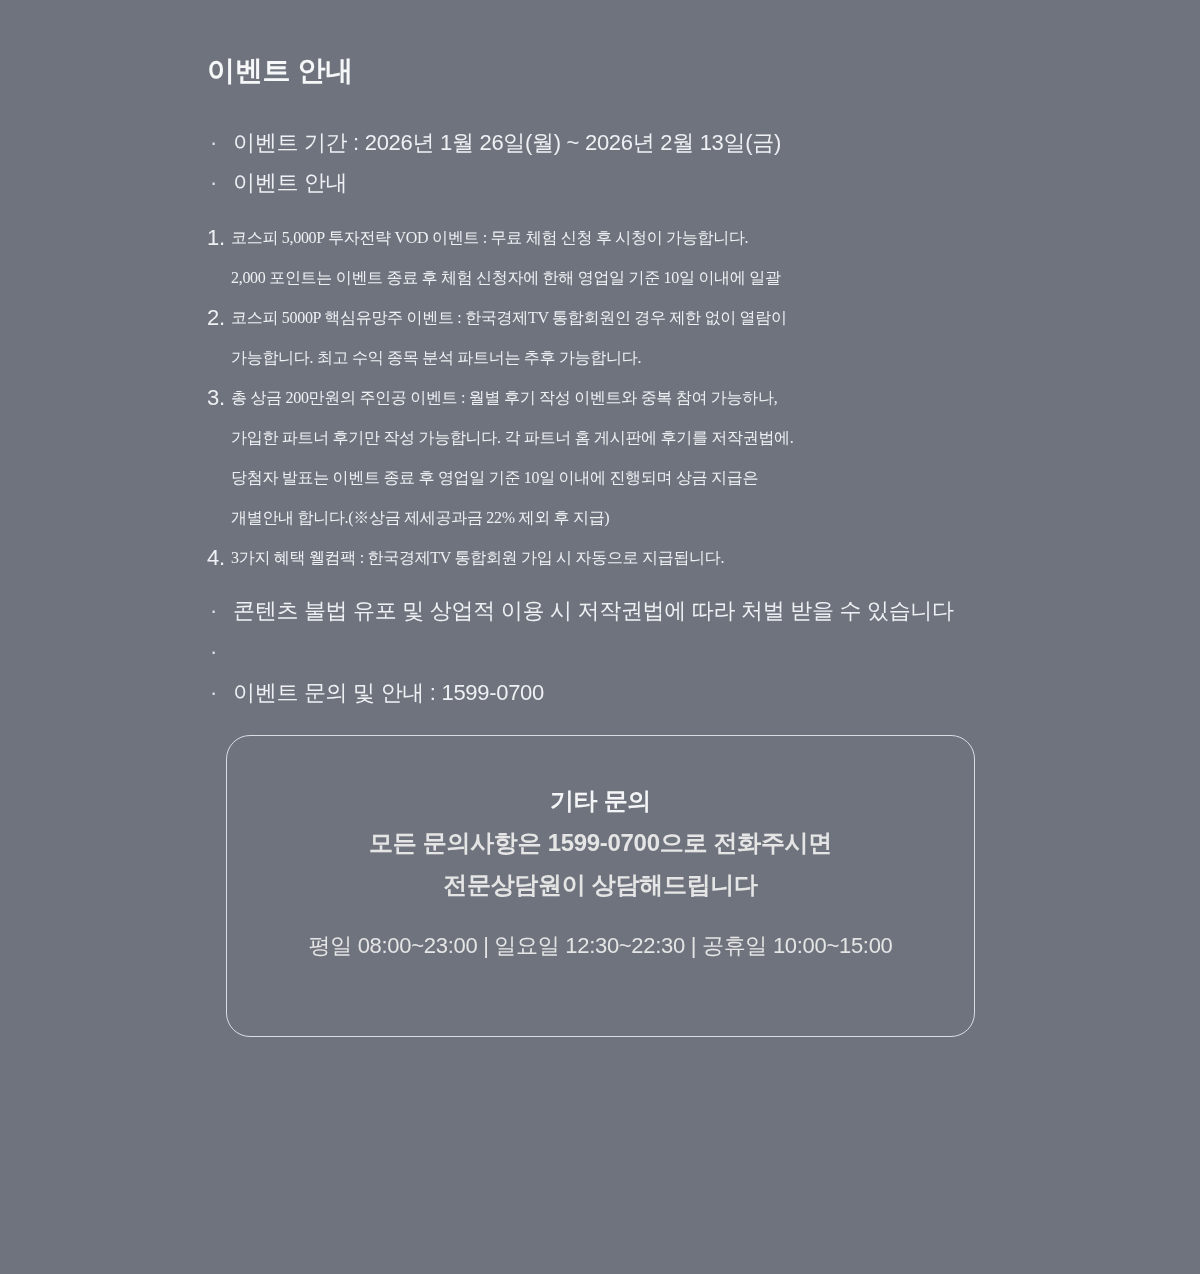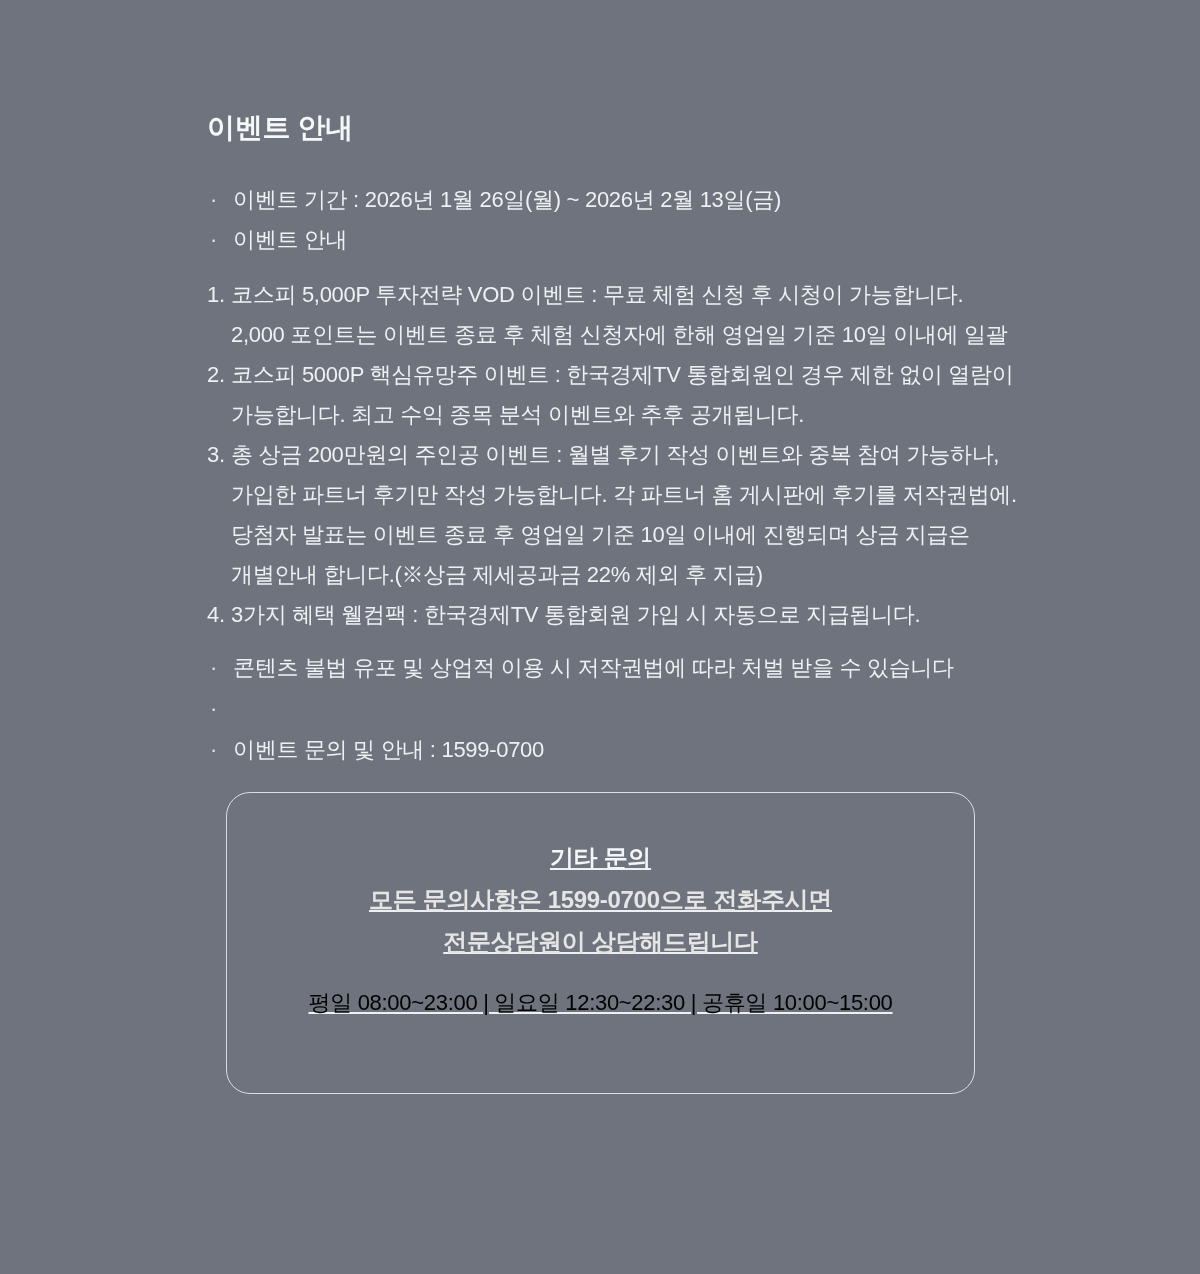--- a/index.html
+++ b/index.html
@@ -9,21 +9,21 @@
     background: #6e737d;
     font-family: "Liberation Sans", sans-serif;
     color: #eef0f3;
     overflow: hidden;
     letter-spacing: -0.3px;
   }
   .page {
     box-sizing: border-box;
     width: 1018px;
     height: 1274px;
-    padding: 112px 100px 0 207px;
+    padding: 55px 100px 0 207px;
   }
   .title {
     margin: 0 0 36px 0;
     font-size: 28px;
     line-height: 32px;
     font-weight: 700;
     color: #f6f7f9;
   }
   ul.bullets {
     list-style: none;
@@ -52,56 +52,56 @@
     display: flex;
     align-items: flex-start;
   }
   ol.numlist .num {
     flex: none;
     width: 24px;
     font-size: 22px;
     line-height: 40px;
   }
   ol.numlist .lines .line {
-    font-size: 22px;
+    font-size: 16px;
     line-height: 40px;
     white-space: nowrap;
+    font-family: Liberation Serif, serif;
   }
   ul.notice { margin-top: 12px; }
   ul.notice li { line-height: 41px; }
   .contact-box {
     box-sizing: border-box;
     margin: 22px 3px 0 19px;
     width: 749px;
     height: 302px;
     border: 1.5px solid #dadde2;
     border-radius: 24px;
     text-align: center;
     padding-top: 44px;
-    text-decoration: underline;
   }
   .box-title {
     font-size: 24px;
     line-height: 42px;
     font-weight: 700;
     color: #f4f5f7;
   }
   .box-line {
     font-size: 24px;
     line-height: 42px;
     font-weight: 700;
     color: #e5e5e5;
     white-space: nowrap;
   }
   .box-hours {
     margin-top: 26px;
     font-size: 22px;
     line-height: 28px;
     font-weight: 400;
-    color: #000000;
+    color: #e5e5e5;
     white-space: nowrap;
   }
 </style>
 </head>
 <body>
 
 <div class="page">
 
   <h1 class="title">이벤트 안내</h1>
 
@@ -121,21 +121,21 @@
       <span class="num">1.</span>
       <div class="lines">
         <div class="line">코스피 5,000P 투자전략 VOD 이벤트 : 무료 체험 신청 후 시청이 가능합니다.</div>
         <div class="line">2,000 포인트는 이벤트 종료 후 체험 신청자에 한해 영업일 기준 10일 이내에 일괄</div>
       </div>
     </li>
     <li class="num-item">
       <span class="num">2.</span>
       <div class="lines">
         <div class="line">코스피 5000P 핵심유망주 이벤트 : 한국경제TV 통합회원인 경우 제한 없이 열람이</div>
-        <div class="line">가능합니다. 최고 수익 종목 분석 이벤트와 추후 공개됩니다.</div>
+        <div class="line">가능합니다. 최고 수익 종목 분석 파트너는 추후 가능합니다.</div>
       </div>
     </li>
     <li class="num-item">
       <span class="num">3.</span>
       <div class="lines">
         <div class="line">총 상금 200만원의 주인공 이벤트 : 월별 후기 작성 이벤트와 중복 참여 가능하나,</div>
         <div class="line">가입한 파트너 후기만 작성 가능합니다. 각 파트너 홈 게시판에 후기를 저작권법에.</div>
         <div class="line">당첨자 발표는 이벤트 종료 후 영업일 기준 10일 이내에 진행되며 상금 지급은</div>
         <div class="line">개별안내 합니다.(※상금 제세공과금 22% 제외 후 지급)</div>
       </div>

